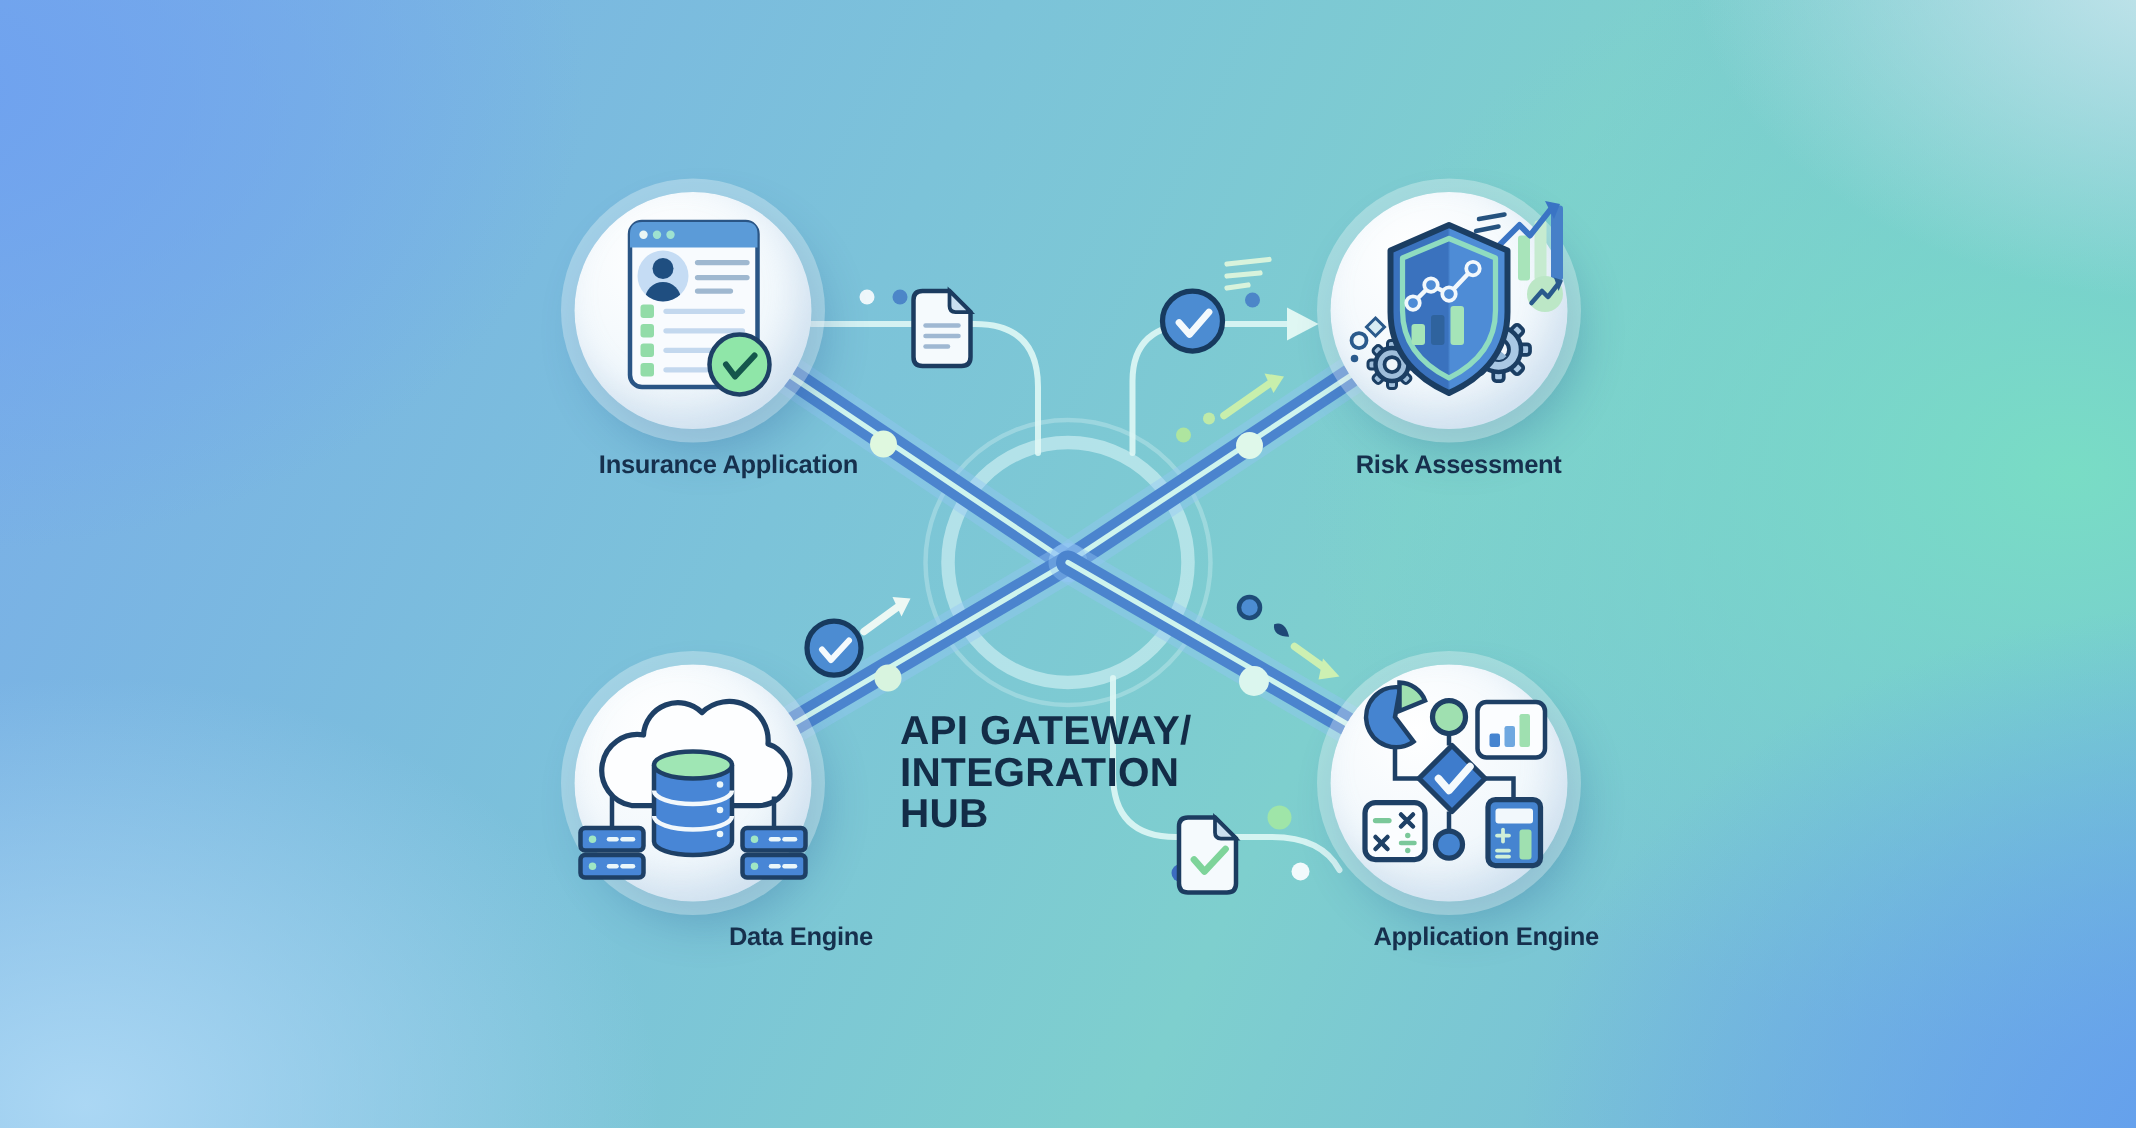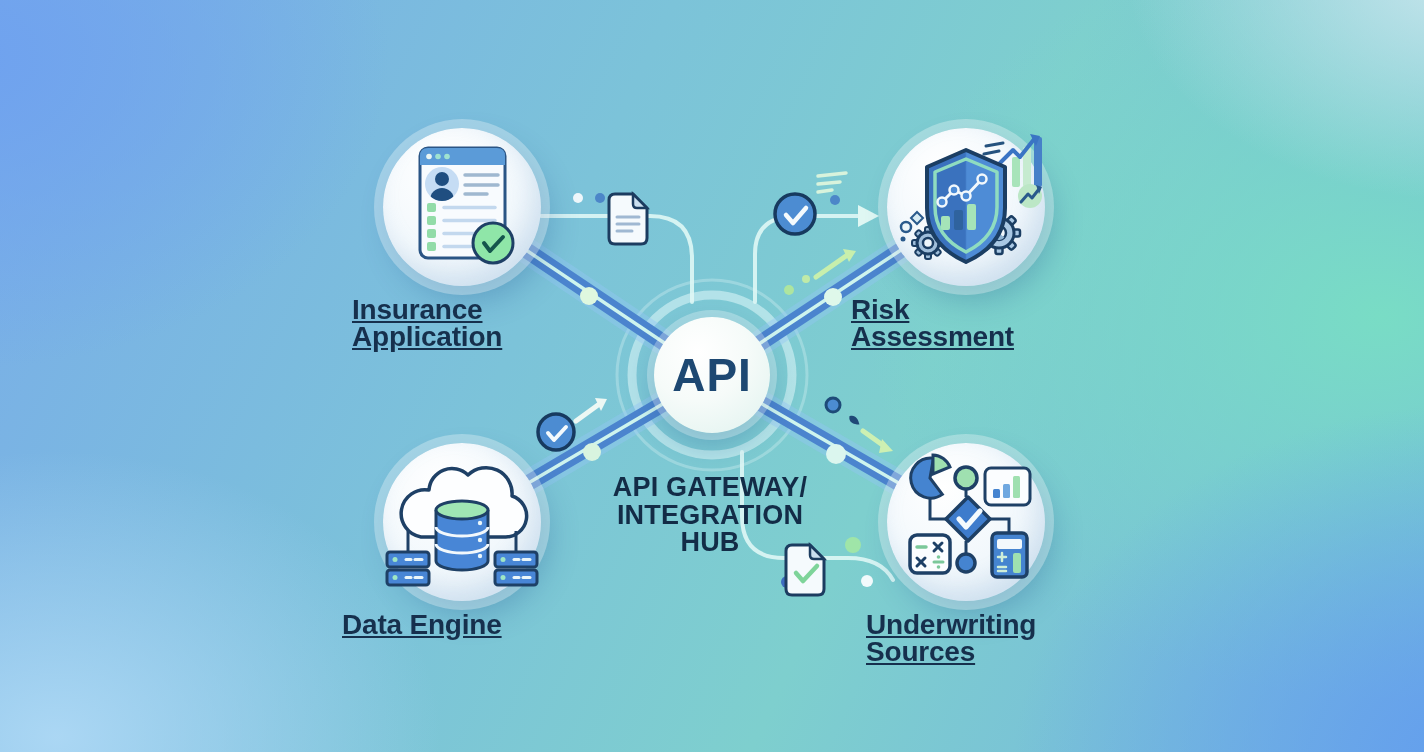--- a/index.html
+++ b/index.html
@@ -27,25 +27,25 @@
   }
   .node svg{position:absolute;left:0;top:0;overflow:visible;}
   .hub{
     position:absolute;left:654px;top:317px;width:116px;height:116px;border-radius:50%;
     background:radial-gradient(circle at 38% 30%, #FFFFFF 0%, #F6FBF9 45%, #DFF2EE 100%);
     box-shadow:0 0 0 7px rgba(255,255,255,.28), 0 12px 28px rgba(30,80,140,.28);
     display:flex;align-items:center;justify-content:center;
     font-size:46px;font-weight:800;letter-spacing:1px;color:#1D4872;
   }
   .label{
-    position:absolute;text-align:left;color:#16304D;
-    font-size:28px;font-weight:700;line-height:27px;letter-spacing:-0.2px;text-decoration:underline;
+    position:absolute;text-align:right;color:#16304D;
+    font-size:17px;font-weight:700;line-height:27px;letter-spacing:-0.2px;
   }
   .hub-caption{
-    position:absolute;left:600px;top:474px;width:220px;text-align:center;
+    position:absolute;left:600px;top:474px;width:220px;text-align:left;
     color:#132C47;font-size:27px;font-weight:800;line-height:27.5px;letter-spacing:.2px;
     text-transform:uppercase;
   }
 </style>
 </head>
 <body>
 
 <div class="stage">
 
   <svg class="connectors" width="1424" height="752" viewBox="0 0 1424 752">
@@ -366,23 +366,20 @@
           <line x1="111" y1="114" x2="119" y2="114"></line>
             <line x1="115" y1="110" x2="115" y2="118"></line>
           <line x1="111" y1="124" x2="119" y2="124"></line>
             <line x1="111" y1="128" x2="119" y2="128"></line>
         </g>
         <rect x="126" y="110" width="8" height="20" rx="2" fill="#9FE0B0"></rect>
       </g>
     </svg>
   </div>
 
-  <div class="hub">
-    <span>API</span>
-  </div>
   <div class="hub-caption">API GATEWAY/ INTEGRATION HUB</div>
 
   <div class="label" style="left:352px;top:296px;width:220px;">Insurance Application</div>
   <div class="label" style="left:851px;top:296px;width:190px;">Risk Assessment</div>
   <div class="label" style="left:342px;top:611px;width:240px;">Data Engine</div>
-  <div class="label" style="left:866px;top:611px;width:200px;">Underwriting Sources</div>
+  <div class="label" style="left:866px;top:611px;width:200px;">Application Engine</div>
 
 </div>
 
 </body></html>

